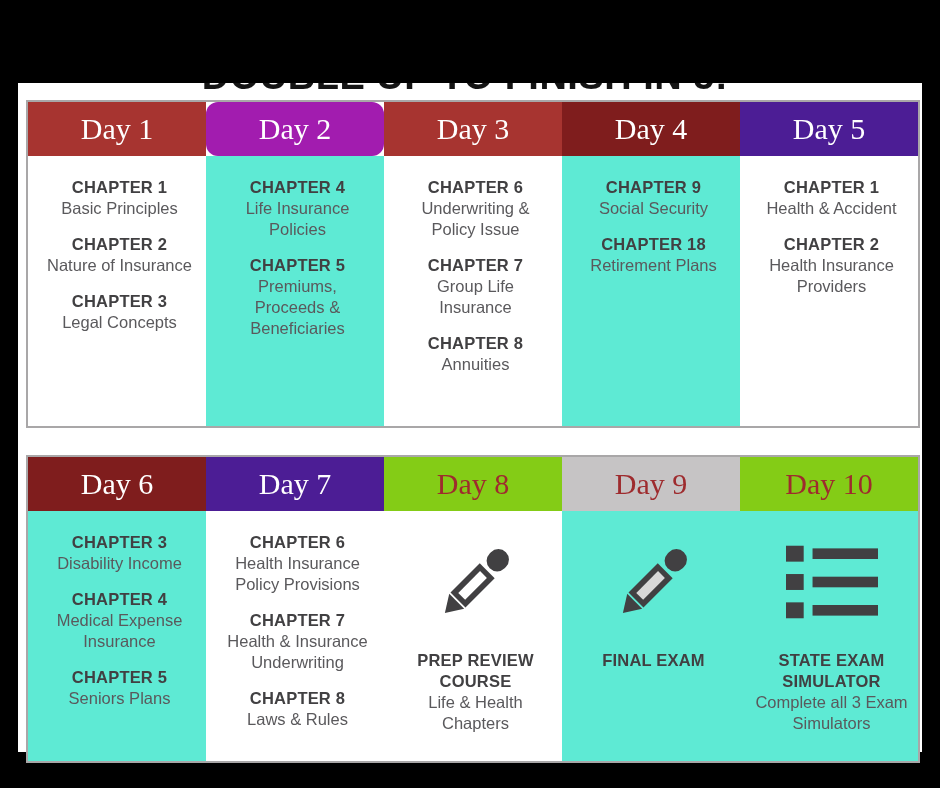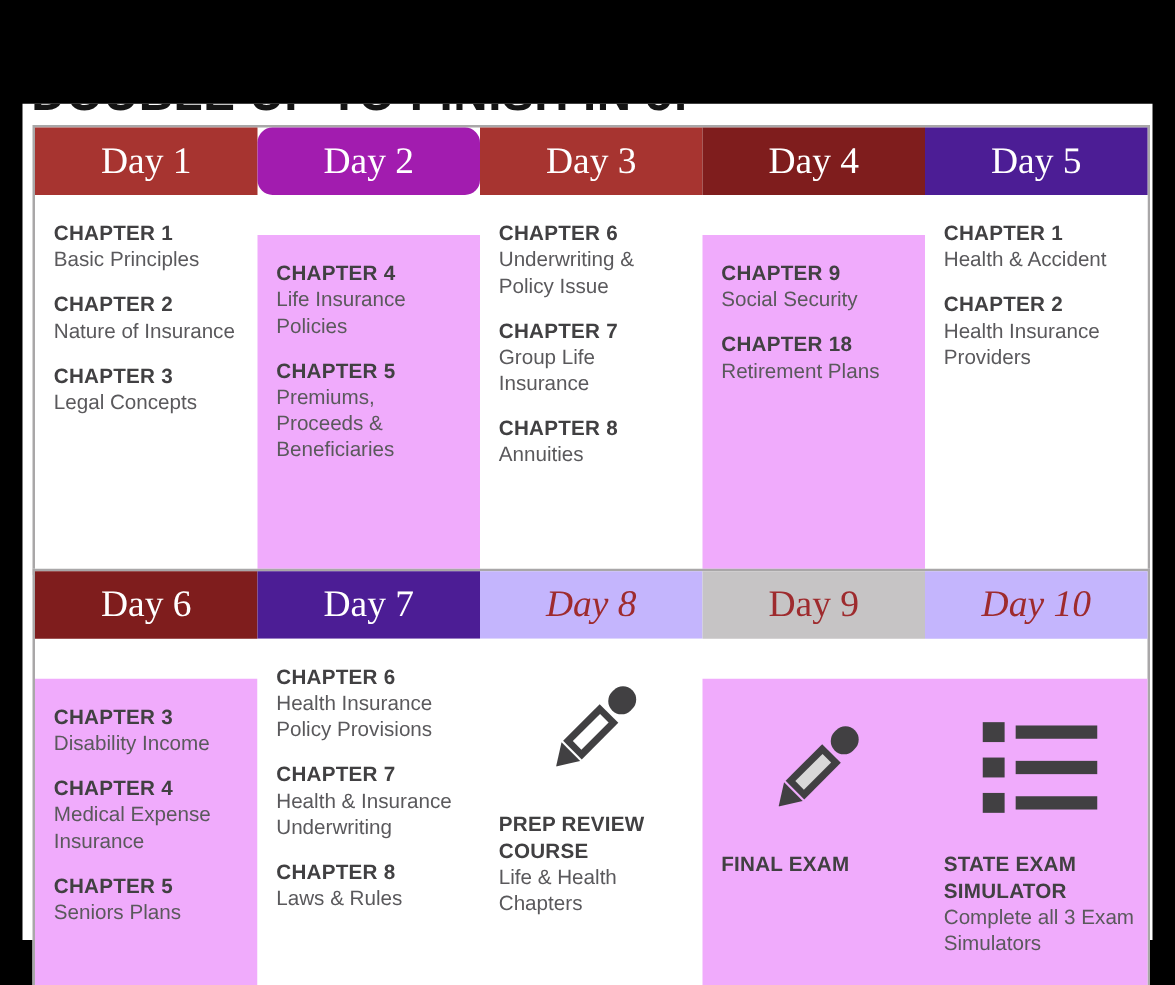--- a/index.html
+++ b/index.html
@@ -5,20 +5,21 @@
   html,body{margin:0;padding:0;}
   body{
     width:940px;height:788px;position:relative;
     background:#000;
     font-family:"Liberation Sans", sans-serif;
     overflow:hidden;
   }
   .panel{
     position:absolute;left:18px;top:83px;width:904px;height:669px;
     background:#ffffff;
+    text-align:center;
   }
   
   .title-clip{
     position:absolute;top:0;left:7px;height:15px;width:880px;overflow:hidden;
   }
   .title-text{
     font-weight:bold;font-size:38px;line-height:40px;margin-top:-27px;
     color:#141414;white-space:nowrap;letter-spacing:0.5px;
   }
   .cal{
@@ -30,27 +31,27 @@
   .cal1{top:17px;}
   .cal2{top:372px;}
   .hd{
     height:54px;display:flex;align-items:center;justify-content:center;
     font-family:"Liberation Serif", serif;font-size:30px;color:#ffffff;
   }
   .h-red1{background:#a73430;}
   .h-red2{background:#a21caf;border-radius:12px;}
   .h-dark{background:#7f1d1d;}
   .h-mid{background:#4c1d95;}
-  .h-gray{background:#c4b5fd;color:#9e2b2e;font-style:italic;}
+  .h-gray{background:#84cc16;color:#9e2b2e;}
   .h-light{background:#c6c4c5;color:#9e2b2e;}
   .cell{
     min-height:270px;box-sizing:border-box;
     padding:21px 10px 12px 15px;background:#ffffff;--bg:#ffffff;
   }
-  .cell.alt{background:#f0abfc;margin-top:32px;--bg:#d9d8d8;}
+  .cell.alt{background:#5eead4;--bg:#d9d8d8;}
   .cal2 .cell{min-height:250px;}
   .chap{margin-bottom:15px;}
   .chap-h{font-weight:bold;font-size:16.5px;line-height:21px;color:#414042;letter-spacing:0.2px;}
   .chap-d{font-size:16.5px;line-height:21px;color:#5a595c;}
   .icon-wrap{height:84px;margin-top:8px;display:flex;align-items:center;justify-content:center;}
   .pencil{transform:rotate(-45deg);}
   .task-h{font-weight:bold;font-size:16.5px;line-height:21px;color:#414042;margin-top:26px;letter-spacing:0.2px;}
   .task-d{font-size:16.5px;line-height:21px;color:#5a595c;}
   svg .ink{fill:#414042;}
   svg .slot{fill:var(--bg,#fff);}

